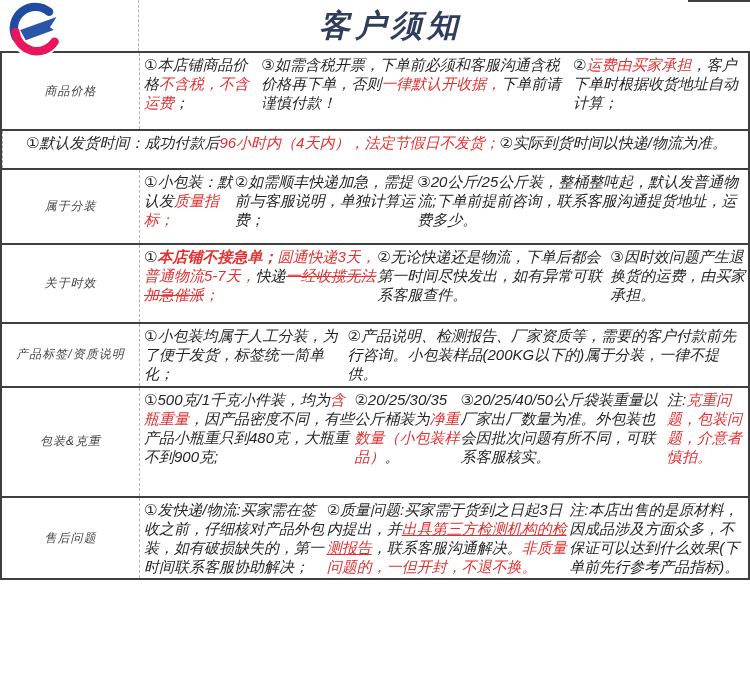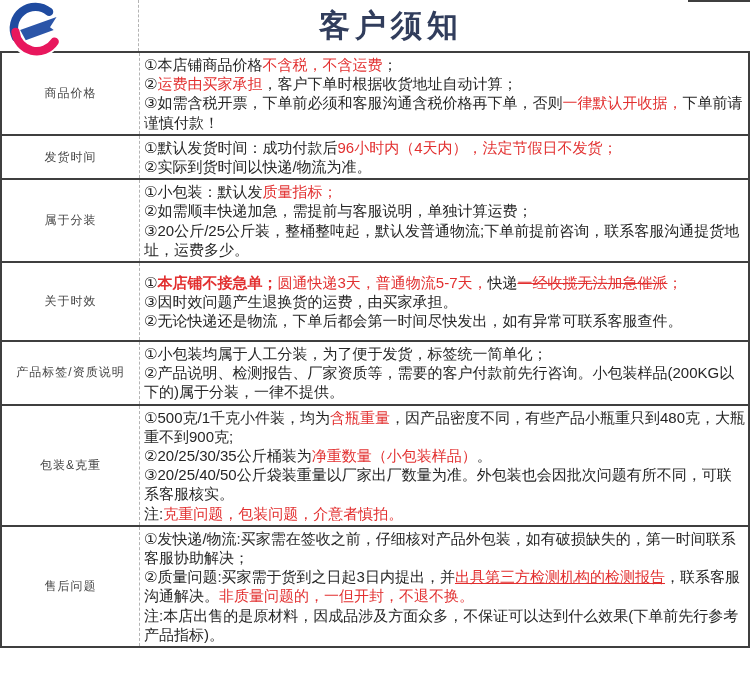--- a/index.html
+++ b/index.html
@@ -1,17 +1,17 @@
 <!DOCTYPE html>
 <html><head>
 <meta charset="utf-8">
 <style>
   html,body{margin:0;padding:0;background:#ffffff;}
   body{font-family:"Liberation Sans","DejaVu Sans",sans-serif; width:750px; height:685px; overflow:hidden;}
-  .page{position:relative; width:750px; height:536px; background:#fff;}
+  .page{position:relative; width:750px; height:536px; background:#fff;font-style:italic;}
 
   
   .header{position:relative; height:51px; display:flex; align-items:center; justify-content:center; border-bottom:2px solid #3f3f3f;}
   .header .divider{position:absolute; left:138px; top:0; bottom:0; width:0; border-left:1px dashed #b3b3b3;}
   .title{font-size:31px; font-weight:bold; color:#313d5c; letter-spacing:5px; margin-left:32px; line-height:1;}
   .logo{position:absolute; left:8px; top:2px; width:56px; height:56px; z-index:3; background:#fff; border-radius:50%;}
   .top-right-mark{position:absolute; top:0; right:0; width:62px; height:2px; background:#3f3f3f;}
 
   
   .table{width:750px; box-sizing:border-box; border-left:2px solid #3f3f3f; border-right:2px solid #3f3f3f;}
@@ -21,21 +21,21 @@
   .row:nth-child(3){min-height:75px}
   .row:nth-child(4){min-height:79px}
   .row:nth-child(5){min-height:58px}
   .row:nth-child(6){min-height:110px}
   .row:nth-child(7){min-height:43px}
   .row:nth-child(8){min-height:115px}
   .row:nth-child(9){min-height:34px}
   .label-cell{width:137px; flex:0 0 137px; display:flex; align-items:center; justify-content:center; text-align:center;
               font-size:12px; color:#454545; letter-spacing:1px; padding:2px 6px; box-sizing:border-box;}
   .content-cell{flex:1; border-left:1px dashed #b3b3b3; padding:2px 2px 2px 4px; box-sizing:border-box;
-                display:flex; flex-direction:column; justify-content:center;}
+                display:flex; flex-direction:row; justify-content:center;}
   .para{font-size:15px; line-height:19.2px; color:#262626; word-break:break-all;}
   .red{color:#e23030;}
   .bold{font-weight:bold;margin-top:48px;}
   .strike{text-decoration:line-through;margin-top:42px;}
   .underline{text-decoration:underline;}
 </style>
 </head>
 <body>
 
 <div class="page">
@@ -50,45 +50,44 @@
     </div>
     <div class="title">客户须知</div>
     <div class="top-right-mark"></div>
   </div>
 
   <div class="table">
       <div class="row">
         <div class="label-cell">商品价格</div>
         <div class="content-cell">
           <div class="para"><span>①本店铺商品价格</span><span class="red">不含税，不含运费</span><span>；</span></div>
+          <div class="para"><span>③如需含税开票，下单前必须和客服沟通含税价格再下单，否则</span><span class="red">一律默认开收据，</span><span>下单前请谨慎付款！</span></div>
           <div class="para"><span>②</span><span class="red">运费由买家承担</span><span>，客户下单时根据收货地址自动计算；</span></div>
-          <div class="para"><span>③如需含税开票，下单前必须和客服沟通含税价格再下单，否则</span><span class="red">一律默认开收据，</span><span>下单前请谨慎付款！</span></div>
         </div>
       </div>
       <div class="row">
-        <div class="label-cell">发货时间</div>
         <div class="content-cell">
           <div class="para"><span>①默认发货时间：成功付款后</span><span class="red">96小时内（4天内），法定节假日不发货；</span></div>
           <div class="para"><span>②实际到货时间以快递/物流为准。</span></div>
         </div>
       </div>
       <div class="row">
         <div class="label-cell">属于分装</div>
         <div class="content-cell">
           <div class="para"><span>①小包装：默认发</span><span class="red">质量指标</span><span class="red">；</span></div>
           <div class="para"><span>②如需顺丰快递加急，需提前与客服说明，单独计算运费；</span></div>
           <div class="para"><span>③20公斤/25公斤装，整桶整吨起，默认发普通物流;下单前提前咨询，联系客服沟通提货地址，运费多少。</span></div>
         </div>
       </div>
       <div class="row">
         <div class="label-cell">关于时效</div>
         <div class="content-cell">
           <div class="para"><span>①</span><span class="red bold">本店铺不接急单；</span><span class="red">圆通快递3天，普通物流5-7天，</span><span>快递</span><span class="red strike">一经收揽无法加急催派</span><span class="red">；</span></div>
+          <div class="para"><span>②无论快递还是物流，下单后都会第一时间尽快发出，如有异常可联系客服查件。</span></div>
           <div class="para"><span>③因时效问题产生退换货的运费，由买家承担。</span></div>
-          <div class="para"><span>②无论快递还是物流，下单后都会第一时间尽快发出，如有异常可联系客服查件。</span></div>
         </div>
       </div>
       <div class="row">
         <div class="label-cell">产品标签/资质说明</div>
         <div class="content-cell">
           <div class="para"><span>①小包装均属于人工分装，为了便于发货，标签统一简单化；</span></div>
           <div class="para"><span>②产品说明、检测报告、厂家资质等，需要的客户付款前先行咨询。小包装样品(200KG以下的)属于分装，一律不提供。</span></div>
         </div>
       </div>
       <div class="row">

